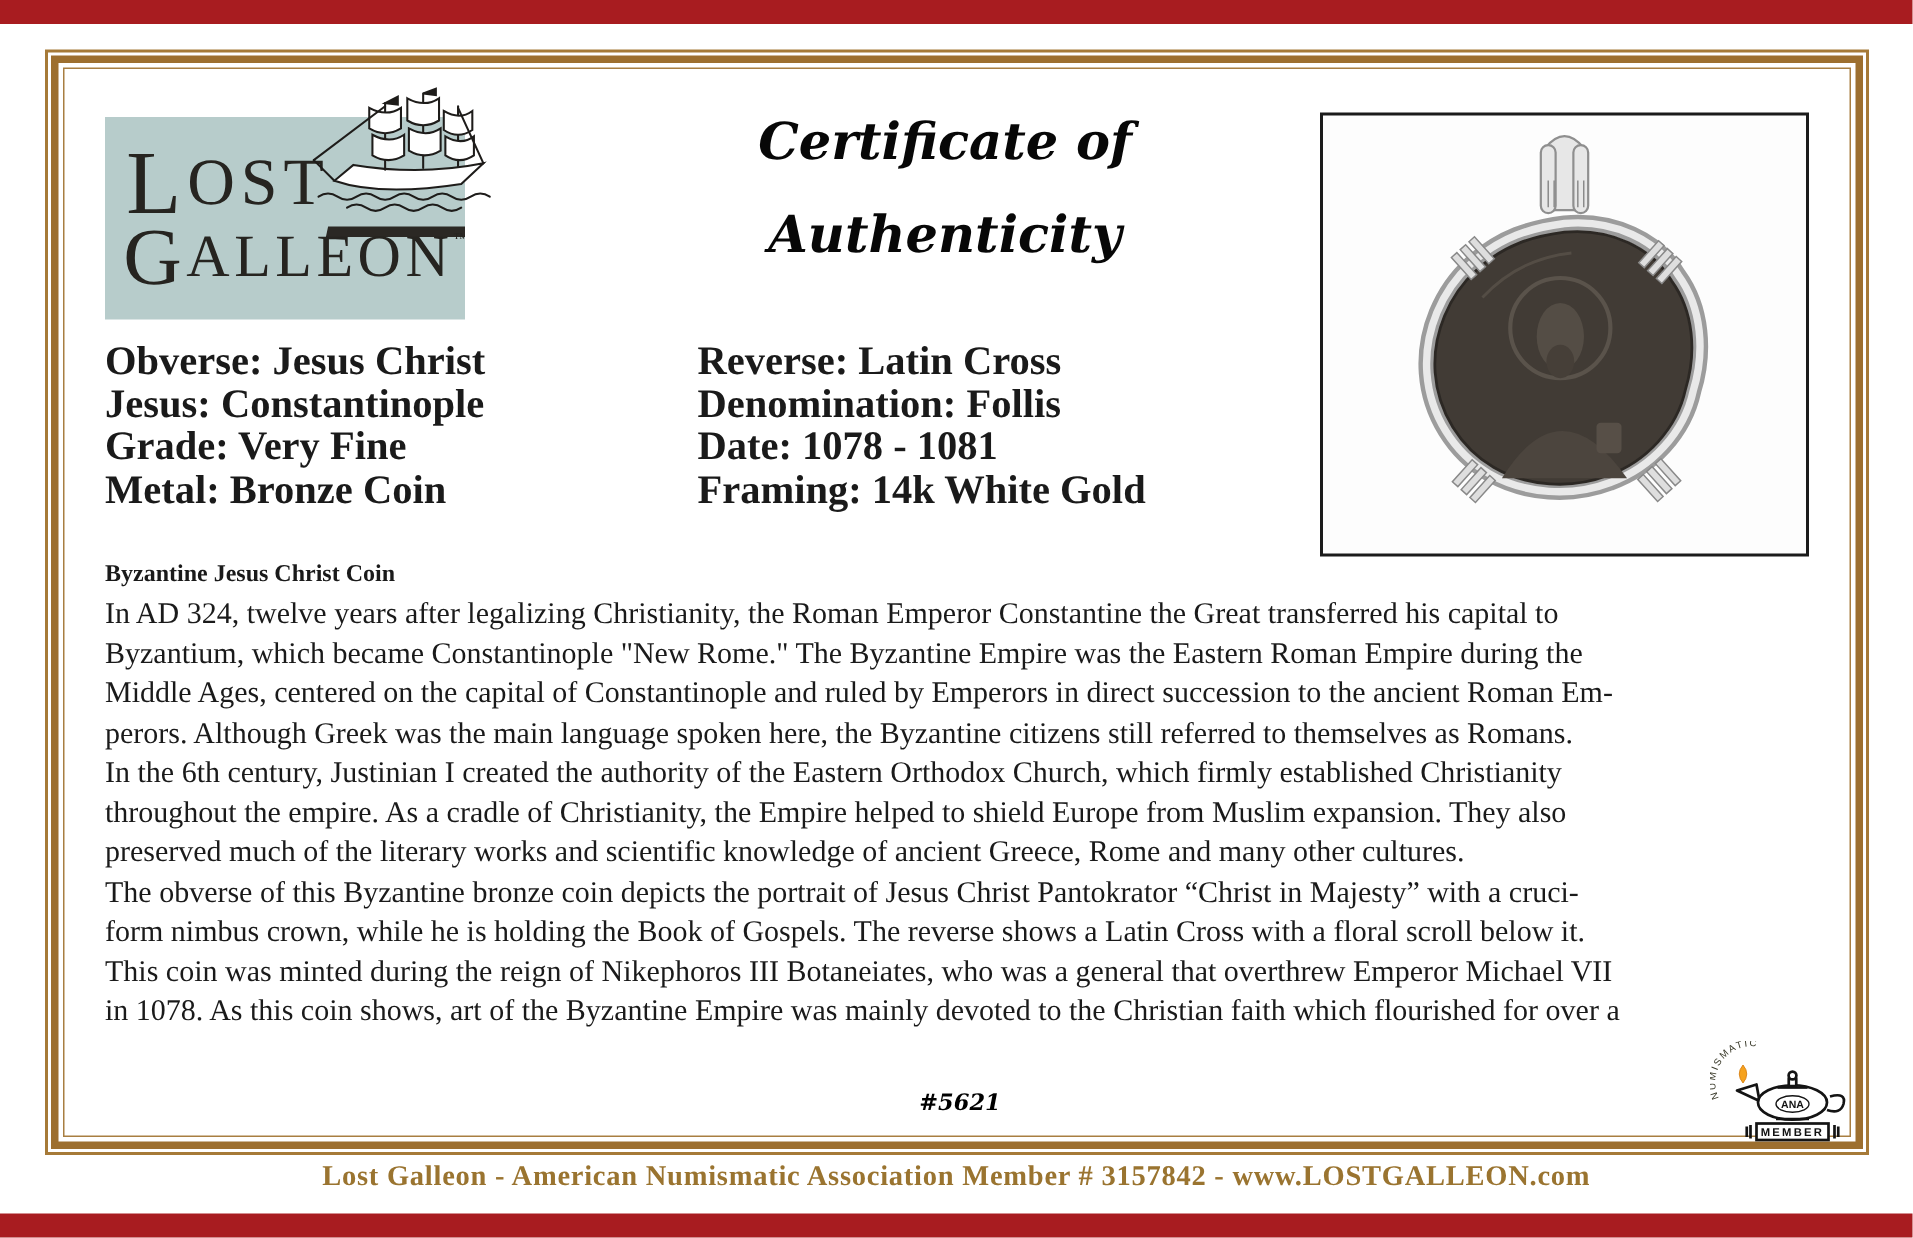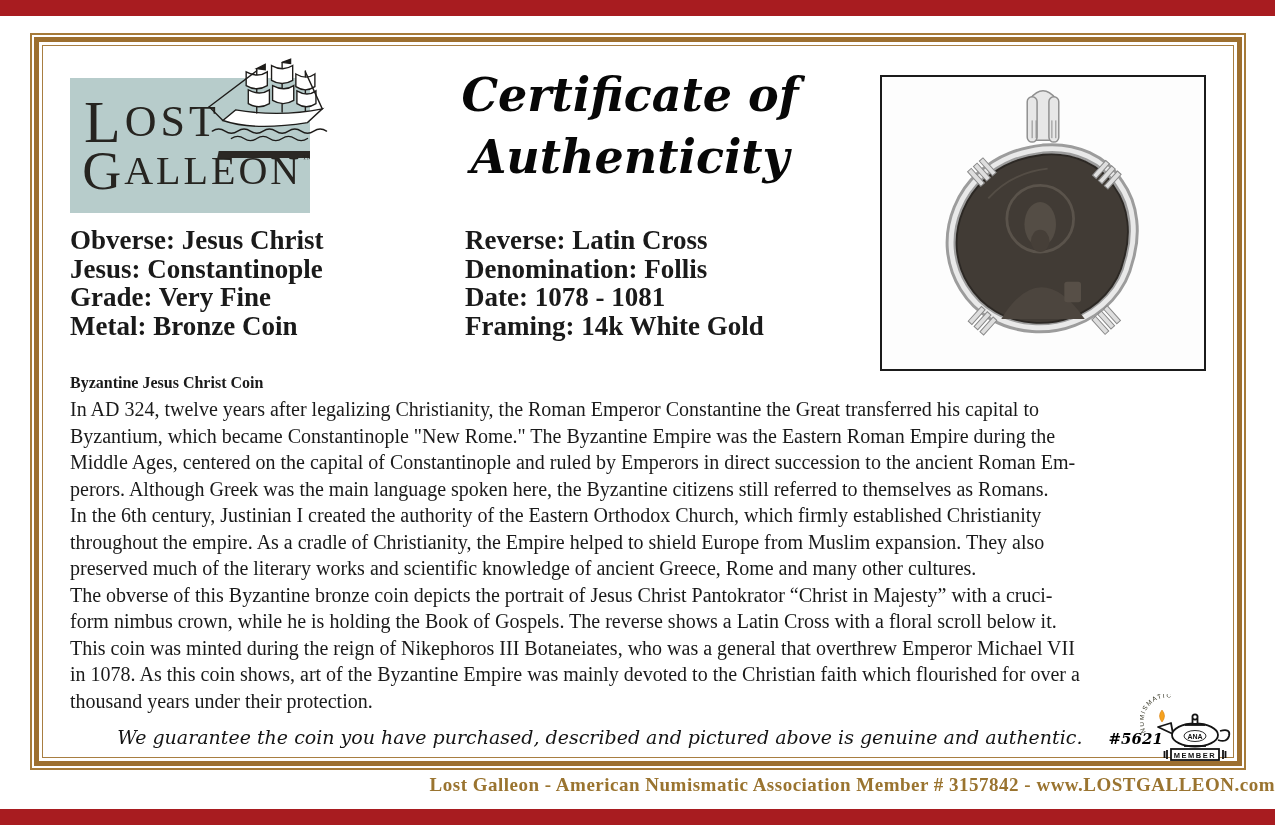--- a/index.html
+++ b/index.html
@@ -24,21 +24,21 @@
   .logo-galleon{top:66px;font-size:40px;left:2px;letter-spacing:3px;text-align:right;}
   .logo-big{font-size:60px;vertical-align:-6px;}
   .logo-big2{font-size:54px;vertical-align:-5px;}
   .logo-bar{position:absolute;left:148px;top:73px;width:118px;height:7px;background:#2b2824;transform:skewX(-12deg);}
   .logo-tm{font-size:10px;vertical-align:22px;letter-spacing:0;}
   .ship{left:206px;top:56px;width:148px;height:92px;}
 
   
   .title{left:430px;top:64px;width:400px;text-align:center;
          font-family:"DejaVu Serif", serif;font-style:italic;font-weight:700;
-         font-size:46px;line-height:62px;color:#070707;}
+         font-size:34px;line-height:62px;color:#070707;}
 
   
   .photo{left:880px;top:75px;width:326px;height:296px;background:#fdfdfd;border:2px solid #1b1b1b;box-sizing:border-box;}
 
   
   .specs{font-weight:700;font-size:27px;line-height:28.5px;white-space:nowrap;}
   .specs-left{left:70px;top:226px;}
   .specs-right{left:465px;top:226px;}
 
   
@@ -46,21 +46,21 @@
   .body-heading{font-weight:700;font-size:16px;line-height:27px;}
 
   
   .guarantee{left:60px;top:726px;width:1160px;display:flex;justify-content:center;align-items:baseline;gap:26px;}
   .guarantee-text{font-family:"DejaVu Serif", serif;font-style:italic;font-size:19px;color:#141414;}
   .guarantee-num{font-family:"DejaVu Serif", serif;font-style:italic;font-weight:700;font-size:15px;color:#000;}
 
   .seal{left:1140px;top:694px;width:100px;height:68px;}
 
   
-  .footer{left:0;top:774px;width:1275px;text-align:right;font-weight:700;font-size:19px;
+  .footer{left:0;top:774px;width:1275px;text-align:center;font-weight:700;font-size:19px;
           color:#9a7430;letter-spacing:0.5px;}
 </style>
 </head>
 <body>
 
 <div class="abs band top"></div>
 <div class="abs band bottom"></div>
 
 <div class="abs frame-outer">
   <div class="frame-mid">
@@ -168,25 +168,23 @@
   <div>Byzantium, which became Constantinople "New Rome." The Byzantine Empire was the Eastern Roman Empire during the</div>
   <div>Middle Ages, centered on the capital of Constantinople and ruled by Emperors in direct succession to the ancient Roman Em-</div>
   <div>perors. Although Greek was the main language spoken here, the Byzantine citizens still referred to themselves as Romans.</div>
   <div>In the 6th century, Justinian I created the authority of the Eastern Orthodox Church, which firmly established Christianity</div>
   <div>throughout the empire. As a cradle of Christianity, the Empire helped to shield Europe from Muslim expansion. They also</div>
   <div>preserved much of the literary works and scientific knowledge of ancient Greece, Rome and many other cultures.</div>
   <div>The obverse of this Byzantine bronze coin depicts the portrait of Jesus Christ Pantokrator “Christ in Majesty” with a cruci-</div>
   <div>form nimbus crown, while he is holding the Book of Gospels. The reverse shows a Latin Cross with a floral scroll below it.</div>
   <div>This coin was minted during the reign of Nikephoros III Botaneiates, who was a general that overthrew Emperor Michael VII</div>
   <div>in 1078. As this coin shows, art of the Byzantine Empire was mainly devoted to the Christian faith which flourished for over a</div>
-  <div>thousand years under their protection.</div>
 </div>
 
 <div class="abs guarantee">
-  <span class="guarantee-text">We guarantee the coin you have purchased, described and pictured above is genuine and authentic.</span>
   <span class="guarantee-num">#5621</span>
 </div>
 
 <svg class="abs seal" viewBox="0 0 100 68">
   <defs>
       <path id="arcpath" d="M6,38 A24,24 0 0 1 44,10"></path>
     </defs>
   <text font-family="Liberation Sans, sans-serif" font-size="6.5" letter-spacing="1.2" fill="#3a3a2a">
     <textPath href="#arcpath">NUMISMATIC</textPath>
   </text>

